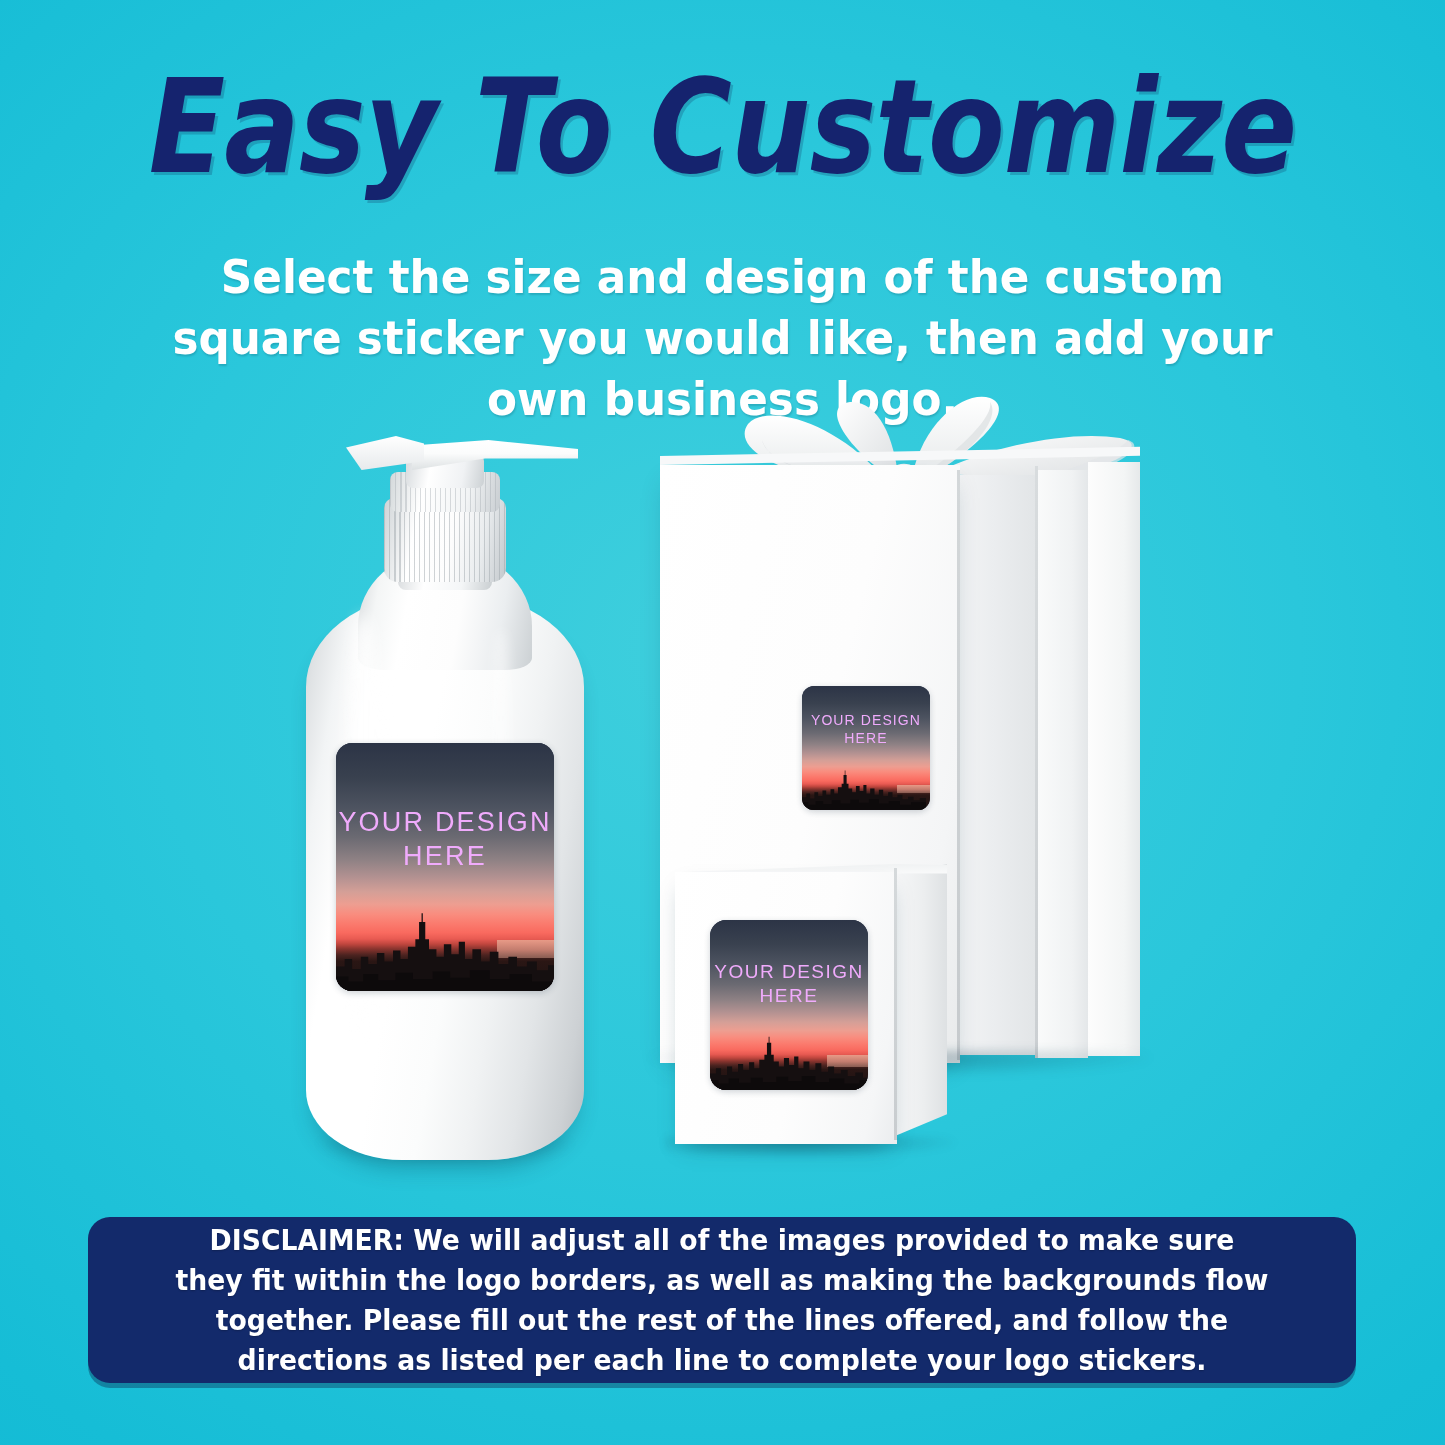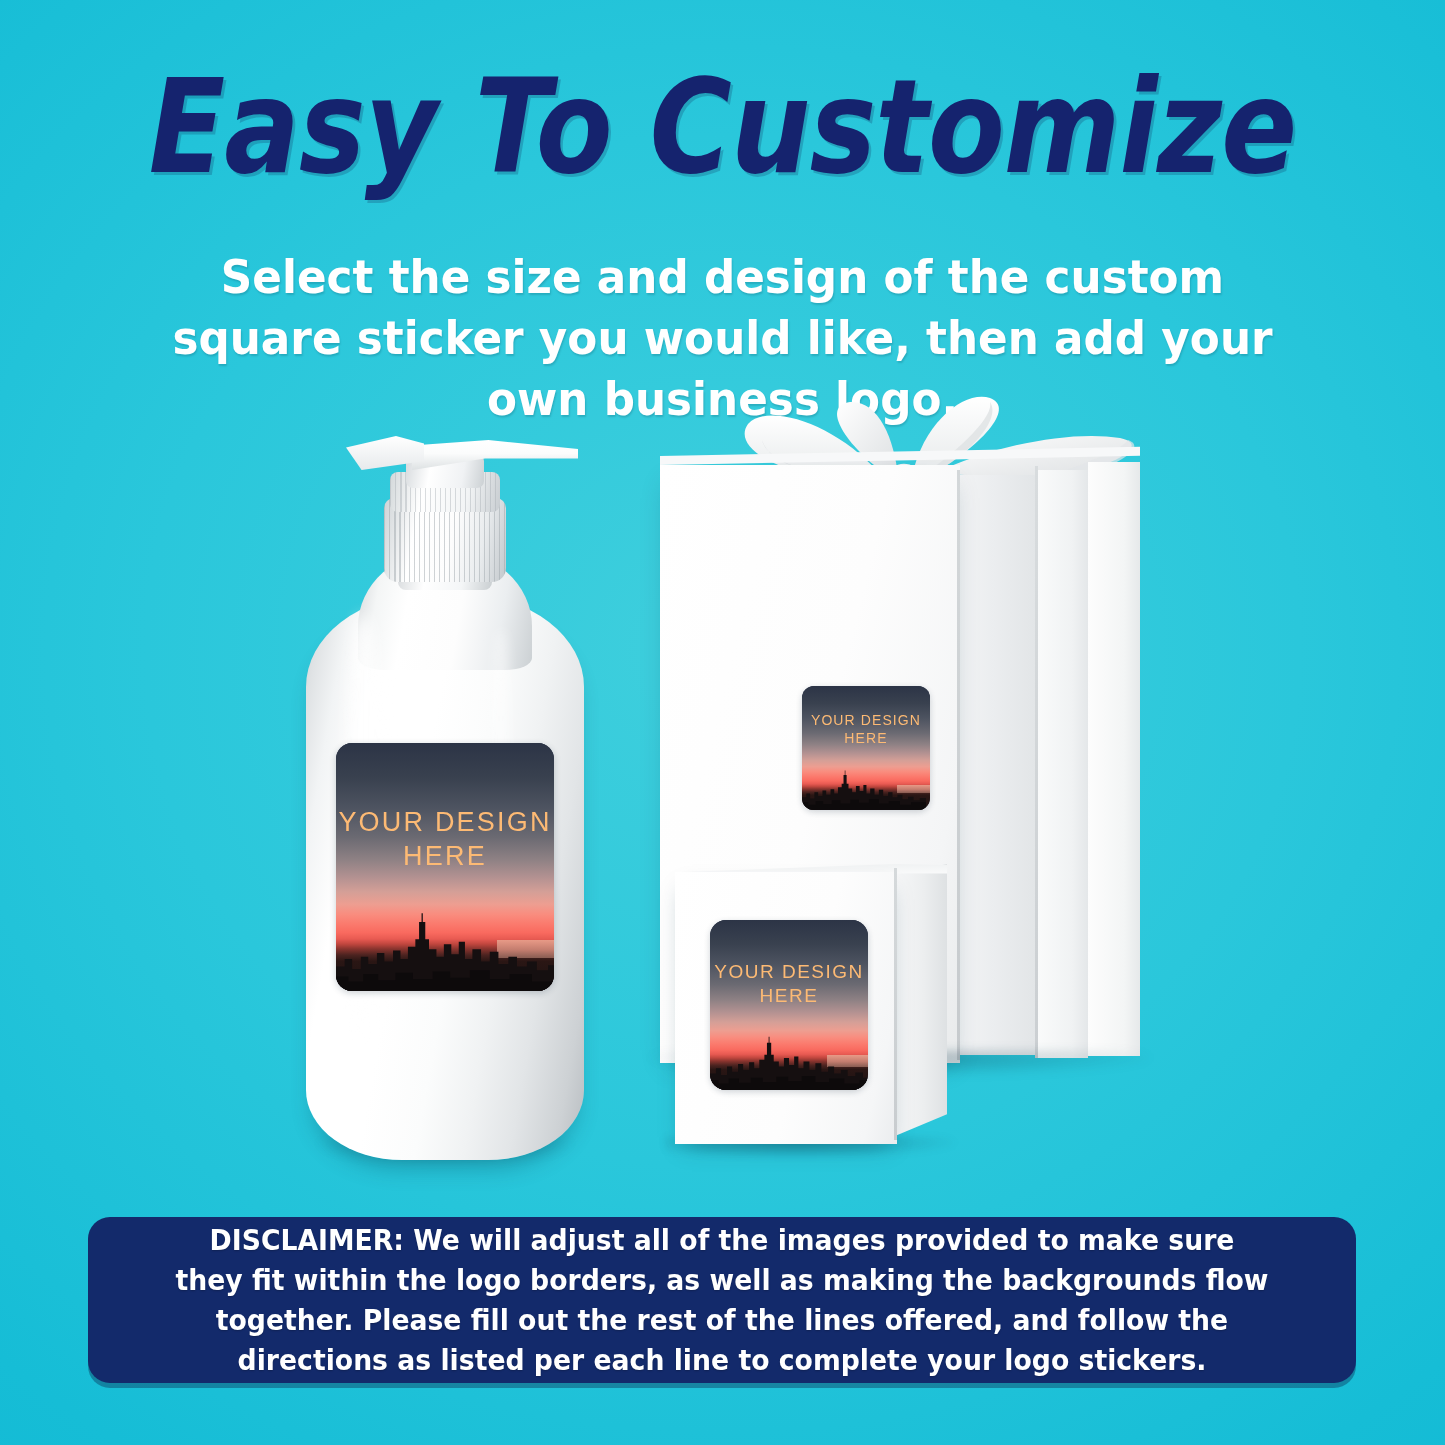--- a/index.html
+++ b/index.html
@@ -68,21 +68,21 @@
   }
   .water{
     position:absolute; right:0; height:7%; top:79.5%; width:26%;
     background:linear-gradient(to bottom,#e8a08c 0%, #c98374 55%, #8f6257 100%);
     opacity:.92;
   }
   .skyline{ position:absolute; left:0; right:0; bottom:0; height:32%; }
   .stk-text{
     position:absolute; left:0; right:0;
     text-align:center;
-    color:#fdba74;
+    color:#f0abfc;
     font-family:"Liberation Sans", sans-serif;
     font-weight:400;
     line-height:1.26;
     z-index:5;
   }
 
   
   #bottle{ position:absolute; left:300px; top:430px; width:290px; height:730px; }
   .btl-body{
     position:absolute; left:6px; top:165px; width:278px; height:565px;

